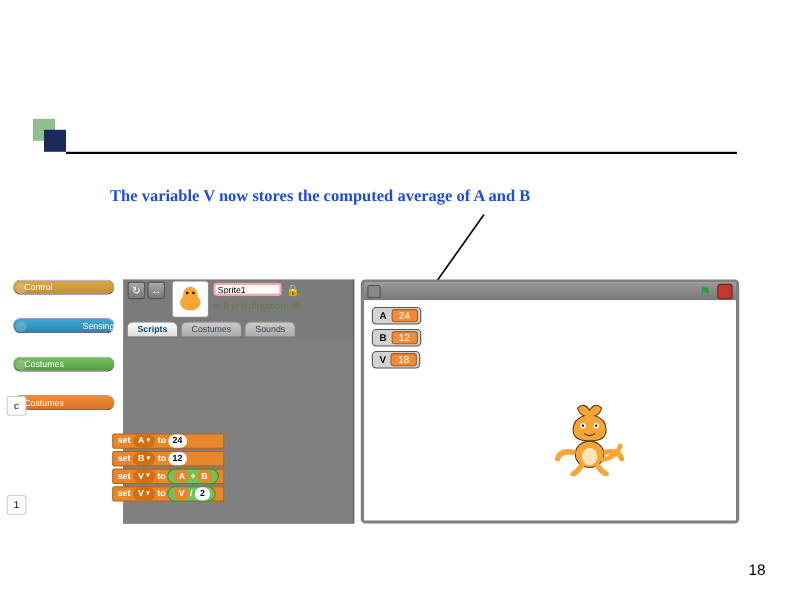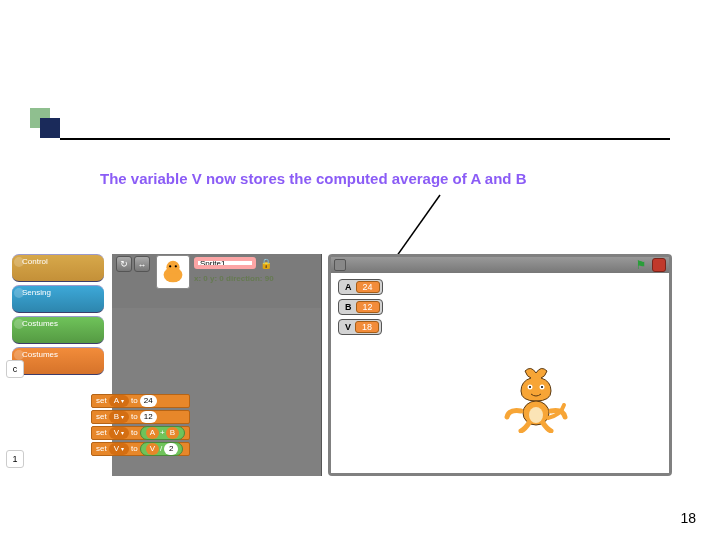--- a/index.html
+++ b/index.html
@@ -2,44 +2,44 @@
 <html><head>
 <meta charset="utf-8">
 <style>
   * { box-sizing: border-box; margin: 0; padding: 0; }
   body { width: 720px; height: 540px; background: #fff; font-family: Verdana, Arial, sans-serif; position: relative; overflow: hidden; }
   .slide-decoration { position: absolute; top: 108px; left: 30px; }
   .slide-decoration .green-sq { position: absolute; width: 20px; height: 20px; background: #8fbf8f; top: 0; left: 0; }
   .slide-decoration .navy-sq { position: absolute; width: 20px; height: 20px; background: #1a2a5a; top: 10px; left: 10px; }
   .slide-decoration .hr { position: absolute; top: 30px; left: 30px; width: 610px; border-top: 2px solid #000; }
   .slide-title { position: absolute; top: 170px; left: 100px; width: 540px; font-size: 15px; }
-  .slide-title span { color: #8b5cf6; font-weight: bold; }
+  .slide-title span { color: #1d4ed8; font-weight: bold; font-family: Liberation Serif, serif; }
   .arrow { position: absolute; pointer-events: none; }
   .page-number { position: absolute; bottom: 14px; right: 24px; font-size: 14px; }
 
   .scratch-app { position: absolute; top: 254px; left: 12px; width: 660px; height: 222px; font-size: 9px; color: #fff; }
   .categories { position: absolute; top: 0; left: 0; width: 96px; }
-  .cat-btn { display: block; width: 92px; height: 28px; margin-bottom: 3px; border-radius: 7px; background: #6a6aa1; color: #fff; font-size: 8px; line-height: 14px; padding-left: 10px; position: relative; border-top: 1px solid #9a9acc; border-bottom: 1px solid #3c3c6a; cursor: pointer; }
+  .cat-btn { display: block; width: 92px; height: 14px; margin-bottom: 21px; border-radius: 7px; background: #6a6aa1; color: #fff; font-size: 8px; line-height: 14px; padding-left: 10px; position: relative; border-top: 1px solid #9a9acc; border-bottom: 1px solid #3c3c6a; cursor: pointer; }
   .cat-btn::before { content:''; position:absolute; left:2px; top:2px; width:10px; height:10px; border-radius:50%; background: rgba(255,255,255,.2); }
   .cat-control   { background: linear-gradient(#d7a84a,#c49038); }
-  .cat-sensing   { background: linear-gradient(#3da8d8,#2d86ae); }
+  .cat-sensing   { background: linear-gradient(#3da8d8,#2d86ae); text-align: right; }
   .cat-operators { background: linear-gradient(#6fc35a,#559a43); }
   .cat-variables { background: linear-gradient(#f28c3a,#d6732a); }
   .blocks-panel { position: absolute; top: 0; left: 100px; width: 210px; height: 222px; background: #7b7b7b; border-right: 1px solid #555; }
   .sprite-toolbar { position: absolute; top: 2px; left: 4px; display:flex; gap:2px; }
   .tool-btn { width: 16px; height: 16px; background: linear-gradient(#aaa,#777); border:1px solid #555; border-radius:3px; display:flex; align-items:center; justify-content:center; font-size:9px; cursor:pointer; }
   .sprite-thumb { position:absolute; top:1px; left:44px; width:34px; height:34px; background:#fff; border:1px solid #888; border-radius:3px; }
-  .sprite-name-field { position:absolute; top:3px; left:82px; width:62px; height:12px; background:#fff; border:4px solid #fca5a5; border-radius:3px; color:#000; font-size:8px; padding:0 2px; }
+  .sprite-name-field { position:absolute; top:3px; left:82px; width:62px; height:12px; background:#fff; border:2px solid #fca5a5; border-radius:3px; color:#000; font-size:8px; padding:0 2px; }
   .lock-icon { position:absolute; top:4px; left:148px; color:#444; font-size:10px; }
   .sprite-coords { position:absolute; top:20px; left:82px; color:#667a52; font-size:8px;font-weight:bold; }
   .tab-bar { position:absolute; top:38px; left:3px; display:flex; gap:2px; }
   .tab { padding:2px 9px; background:linear-gradient(#ccc,#aaa); color:#345; font-size:8px; border-radius:6px 6px 0 0; border:1px solid #888; border-bottom:none; cursor:pointer; }
   .tab.active { background:linear-gradient(#fff,#ddd); color:#0a4a7a; font-weight:bold; }
   .script-area { position:absolute; top:54px; left:0; right:0; bottom:0; background:#808080; }
-  .script-blocks { position:absolute; top:140px; left:79px; font-size:8px; }
+  .script-blocks { position:absolute; top:140px; left:90px; font-size:8px;font-weight:bold; }
   .var-block { background:#e7872a; border:1px solid #b56416; height:14px; line-height:12px; padding:0 4px; border-radius:2px; margin-bottom:2px; display:flex; align-items:center; white-space:nowrap; }
   .drop-var { background:#d46e12; border-radius:7px; padding:0 5px; margin:0 2px; display:inline-flex; align-items:center; gap:2px; }
   .drop-var::after { content:'▾'; font-size:6px; }
   .num-input { background:#fff; color:#000; border:none; border-radius:7px; padding:0 4px; margin-left:2px; min-width:14px; display:inline-block; text-align:center; }
   .oper-pill { background:#6fc35a; border:1px solid #4a8a3a; border-radius:8px; padding:0 4px; margin-left:2px; display:inline-flex; align-items:center; }
   .inner-val { background:#e7872a; border-radius:7px; padding:0 4px; margin:0 1px; }
 
   .stage-area { position:absolute; top:0; left:316px; width:344px; height:222px; background:#fff; border:3px solid #808080; border-radius:4px; }
   .stage-toolbar { position:absolute; top:0; left:0; right:0; height:16px; background:linear-gradient(#999,#777); display:flex; align-items:center; padding:0 3px; gap:3px; }
   .grow-icon { width:12px; height:12px; background:#888; border:1px solid #555; border-radius:2px; cursor:pointer; }
@@ -99,20 +99,25 @@
       <svg viewBox="0 0 34 34">
           <ellipse cx="17" cy="20" rx="10" ry="8" fill="#f7a536"></ellipse>
           <circle cx="17" cy="12" r="7" fill="#f7a536"></circle>
           <circle cx="14" cy="11" r="1.2" fill="#000"></circle>
           <circle cx="20" cy="11" r="1.2" fill="#000"></circle>
         </svg>
     </div>
     <input class="sprite-name-field" value="Sprite1" style="">
     <span class="lock-icon">🔒</span>
     <div class="sprite-coords">x: 0    y: 0    direction: 90</div>
+    <div class="tab-bar">
+      <div class="tab active">Scripts</div>
+      <div class="tab">Costumes</div>
+      <div class="tab">Sounds</div>
+    </div>
     <div class="script-area"></div>
   </div>
 
   <div class="script-blocks">
     <div class="var-block">
       <span>set</span>
       <span class="drop-var">A</span>
       <span>to</span>
       <span class="num-input">24</span>
     </div>

